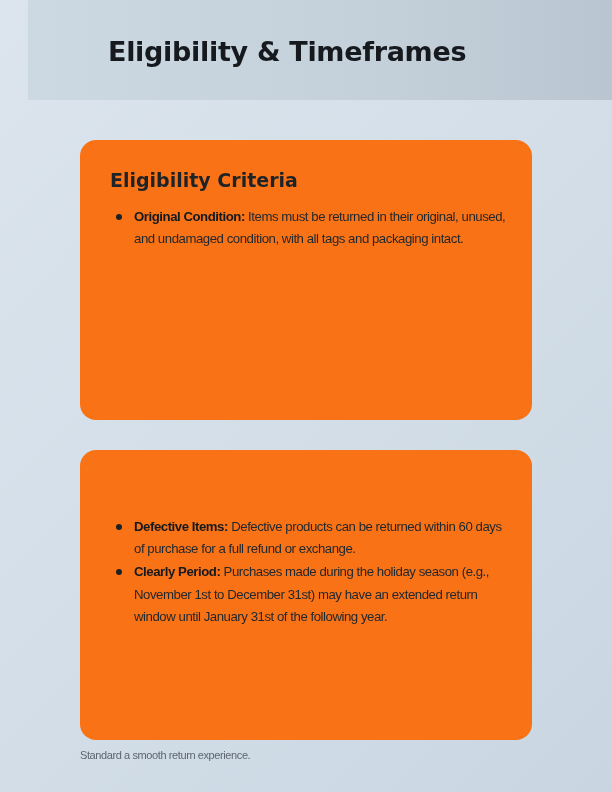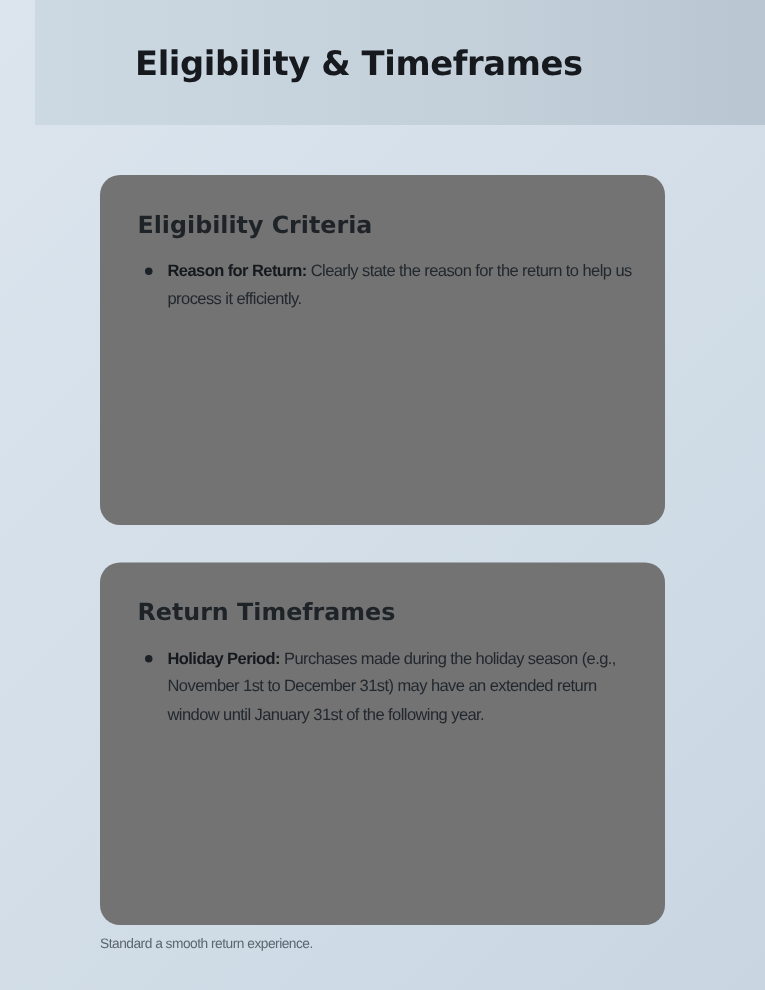--- a/index.html
+++ b/index.html
@@ -16,21 +16,21 @@
     margin-left: 28px;
   }
   .page-title {
     position: absolute; left: 80px; top: 36px;
     font-family: "DejaVu Sans", sans-serif;
     font-weight: bold; font-size: 27px; letter-spacing: -0.3px;
     color: #16191d; margin: 0; white-space: nowrap;
   }
   .card {
     position: absolute; left: 80px; width: 452px;
-    background: #737373; border-radius: 16px;
+    background: #f97316; border-radius: 16px;
   }
   .card-title {
     position: absolute; left: 30px; top: 29px; margin: 0;
     font-family: "DejaVu Sans", sans-serif; font-weight: bold;
     font-size: 19px; color: #1e2328; white-space: nowrap;
   }
   .list { position: absolute; left: 30px; top: 66px; width: 400px; margin: 0; padding: 0; list-style: none; }
   .item { position: relative; padding-left: 24px; font-size: 13.2px; line-height: 22.4px; margin-bottom: 0.5px; }
   .bullet { position: absolute; left: 6px; top: 8px; width: 6px; height: 6px; border-radius: 50%; background: #1c2127; }
   .item-text {
@@ -50,28 +50,31 @@
 
 <div class="header">
   <h1 class="page-title">Eligibility &amp; Timeframes</h1>
 </div>
 
 <section class="card" style="top:140px;height:280px;">
   <h2 class="card-title">Eligibility Criteria</h2>
   <ul class="list">
     <li class="item">
       <span class="bullet"></span>
-      <span class="item-text"><span class="item-label">Reason for Return:</span> <span>Clearly state the reason for the return to help us process it efficiently.</span></span>
+      <span class="item-text"><span class="item-label">Original Condition:</span> <span>Items must be returned in their original, unused, and undamaged condition, with all tags and packaging intact.</span></span>
     </li>
   </ul>
 </section>
 
 <section class="card" style="top:450px;height:290px;">
-  <h2 class="card-title">Return Timeframes</h2>
   <ul class="list">
     <li class="item">
       <span class="bullet"></span>
-      <span class="item-text"><span class="item-label">Holiday Period:</span> <span>Purchases made during the holiday season (e.g., November 1st to December 31st) may have an extended return window until January 31st of the following year.</span></span>
+      <span class="item-text"><span class="item-label">Defective Items:</span> <span>Defective products can be returned within 60 days of purchase for a full refund or exchange.</span></span>
+    </li>
+    <li class="item">
+      <span class="bullet"></span>
+      <span class="item-text"><span class="item-label">Clearly Period:</span> <span>Purchases made during the holiday season (e.g., November 1st to December 31st) may have an extended return window until January 31st of the following year.</span></span>
     </li>
   </ul>
 </section>
 
 <p class="footer-note">Standard a smooth return experience.</p>
 
 </body></html>

